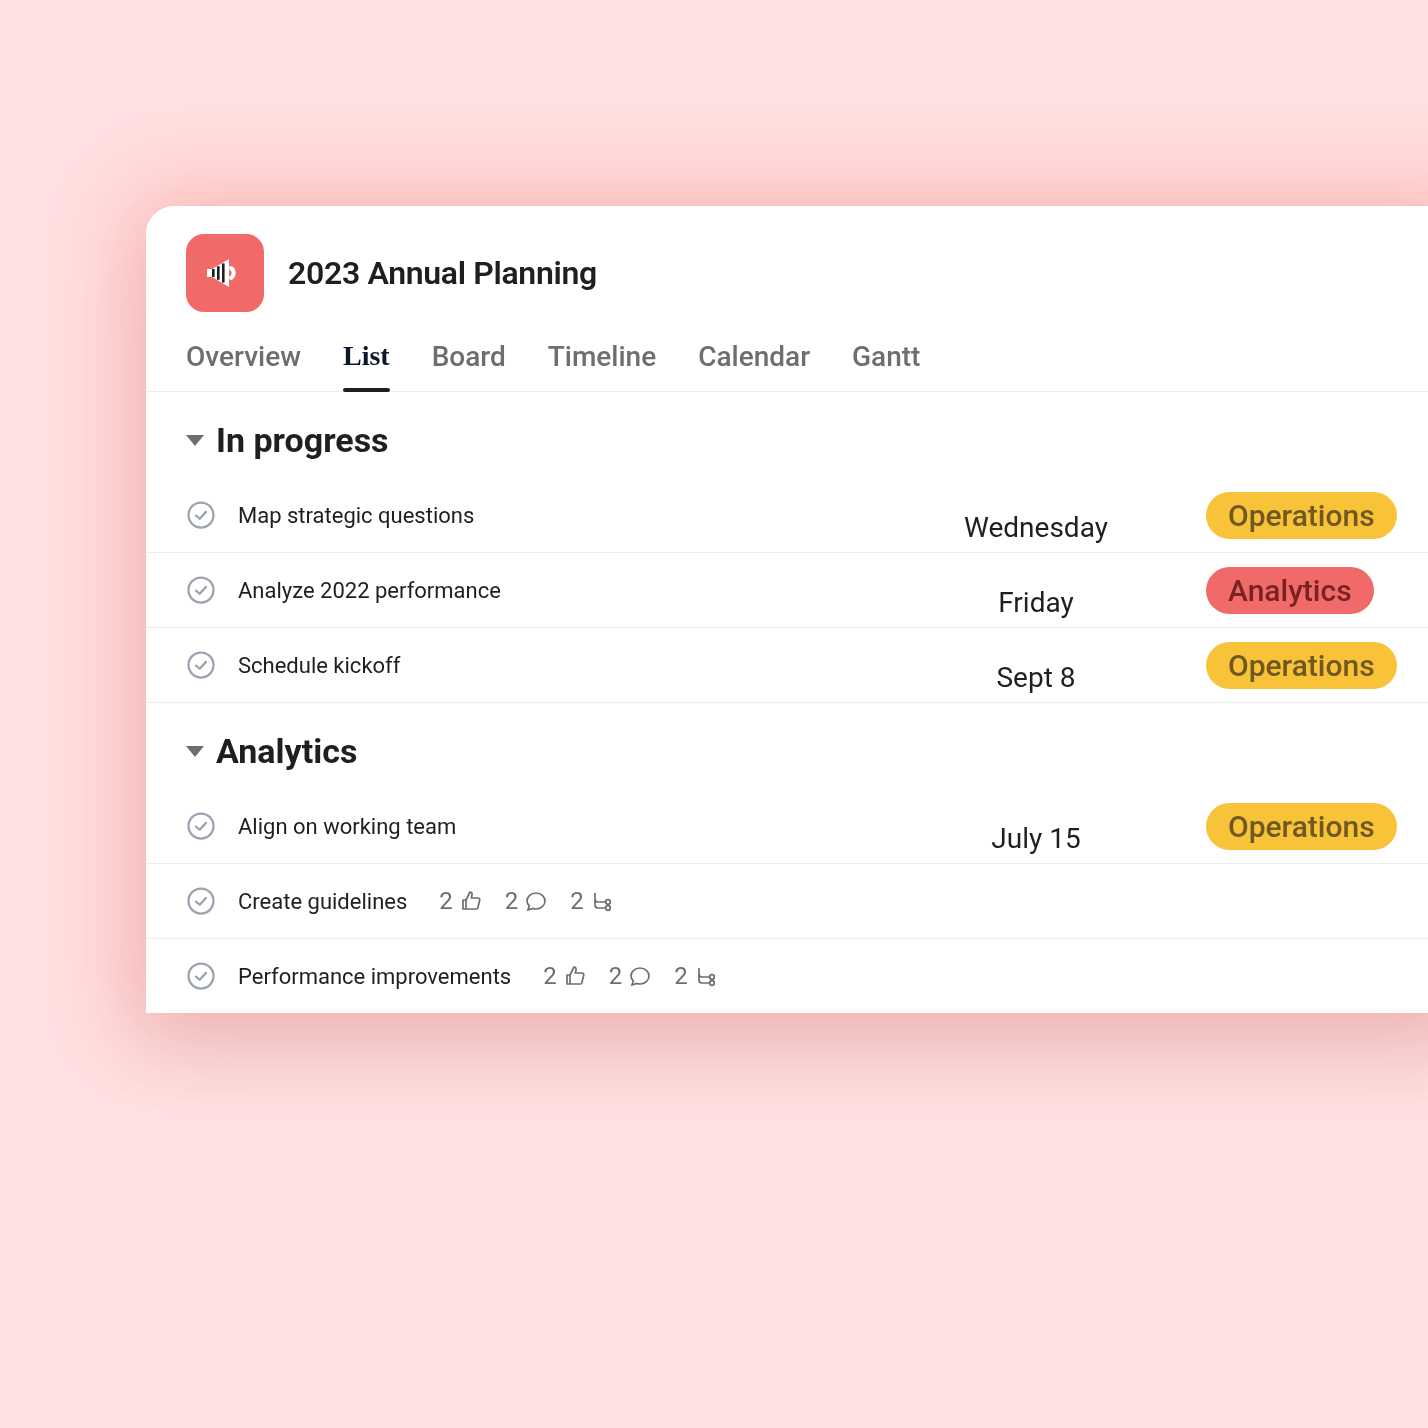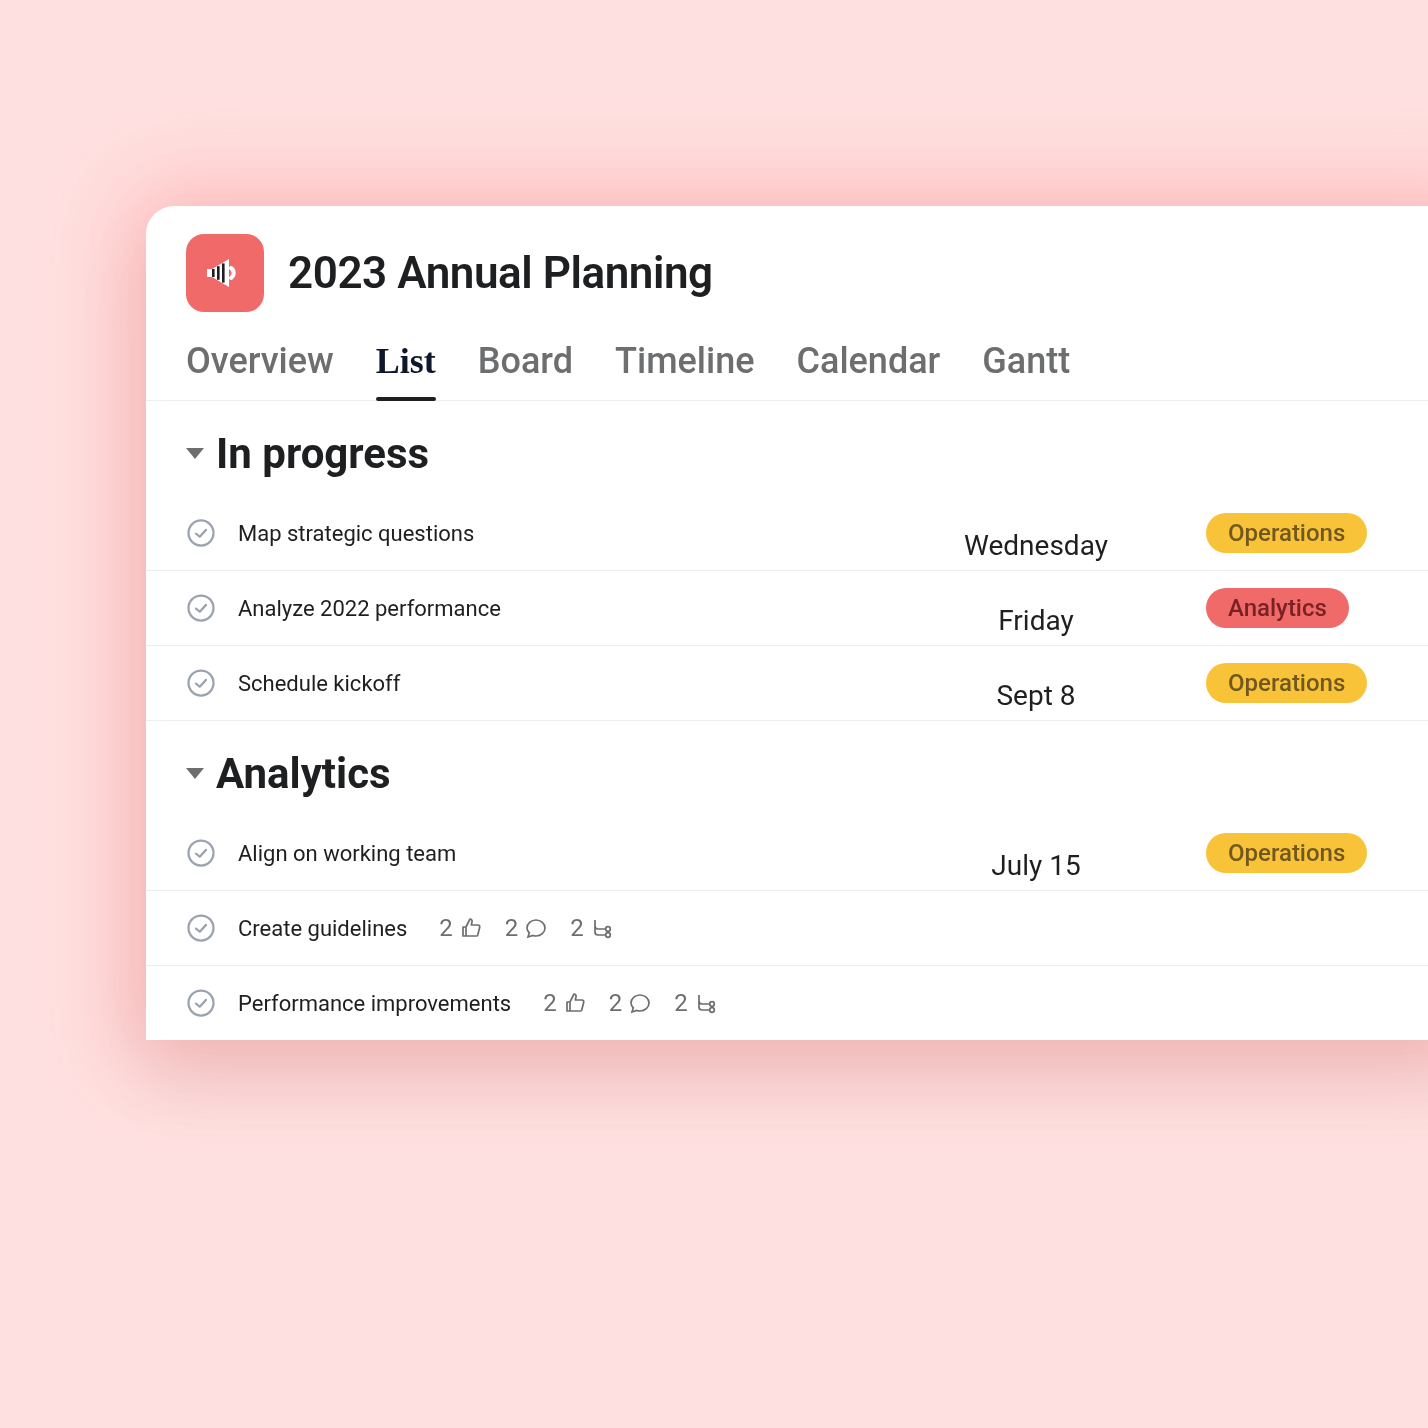--- a/index.html
+++ b/index.html
@@ -33,33 +33,33 @@
     height: 78px;
     border-radius: 18px;
     background: #F06A6A;
     display: flex;
     align-items: center;
     justify-content: center;
     flex-shrink: 0;
   }
   .project-icon svg { width: 48px; height: 48px; }
   .project-title {
-    font-size: 44px;
+    font-size: 32px;
     font-weight: 600;
     color: #1E1F21;
     letter-spacing: -0.01em;
   }
   .tabs {
     display: flex;
     gap: 42px;
     padding: 18px 40px 0 40px;
     border-bottom: 1px solid #eee;
   }
   .tab {
-    font-size: 36px;
+    font-size: 28px;
     font-weight: 500;
     color: #6D6E6F;
     padding-bottom: 18px;
     cursor: pointer;
     position: relative;
   }
   .tab.active {
     color: #0f172a;
     font-weight: 600;
     font-family: Liberation Serif, serif;
@@ -78,21 +78,21 @@
     gap: 12px;
     padding: 28px 40px 18px 40px;
   }
   .caret {
     width: 0; height: 0;
     border-left: 9px solid transparent;
     border-right: 9px solid transparent;
     border-top: 11px solid #6D6E6F;
   }
   .section-title {
-    font-size: 42px;
+    font-size: 34px;
     font-weight: 700;
     color: #1E1F21;
   }
   .task-row {
     display: flex;
     align-items: center;
     padding: 22px 40px;
     border-bottom: 1px solid #eee;
     gap: 22px;
   }
@@ -127,21 +127,21 @@
     left: 750px;
     font-size: 28px;
     color: #1E1F21;
     width: 280px;
     text-align: center;
     margin-top: 24px;
   }
   .tag {
     position: absolute;
     left: 1060px;
-    font-size: 24px;
+    font-size: 30px;
     padding: 6px 22px;
     border-radius: 24px;
     font-weight: 500;
   }
   .tag-operations { background: #F8C338; color: #715820; }
   .tag-analytics  { background: #F06A6A; color: #7a2222; text-align: right; }
   .row-rel { position: relative; }
 </style>
 </head>
 <body>

